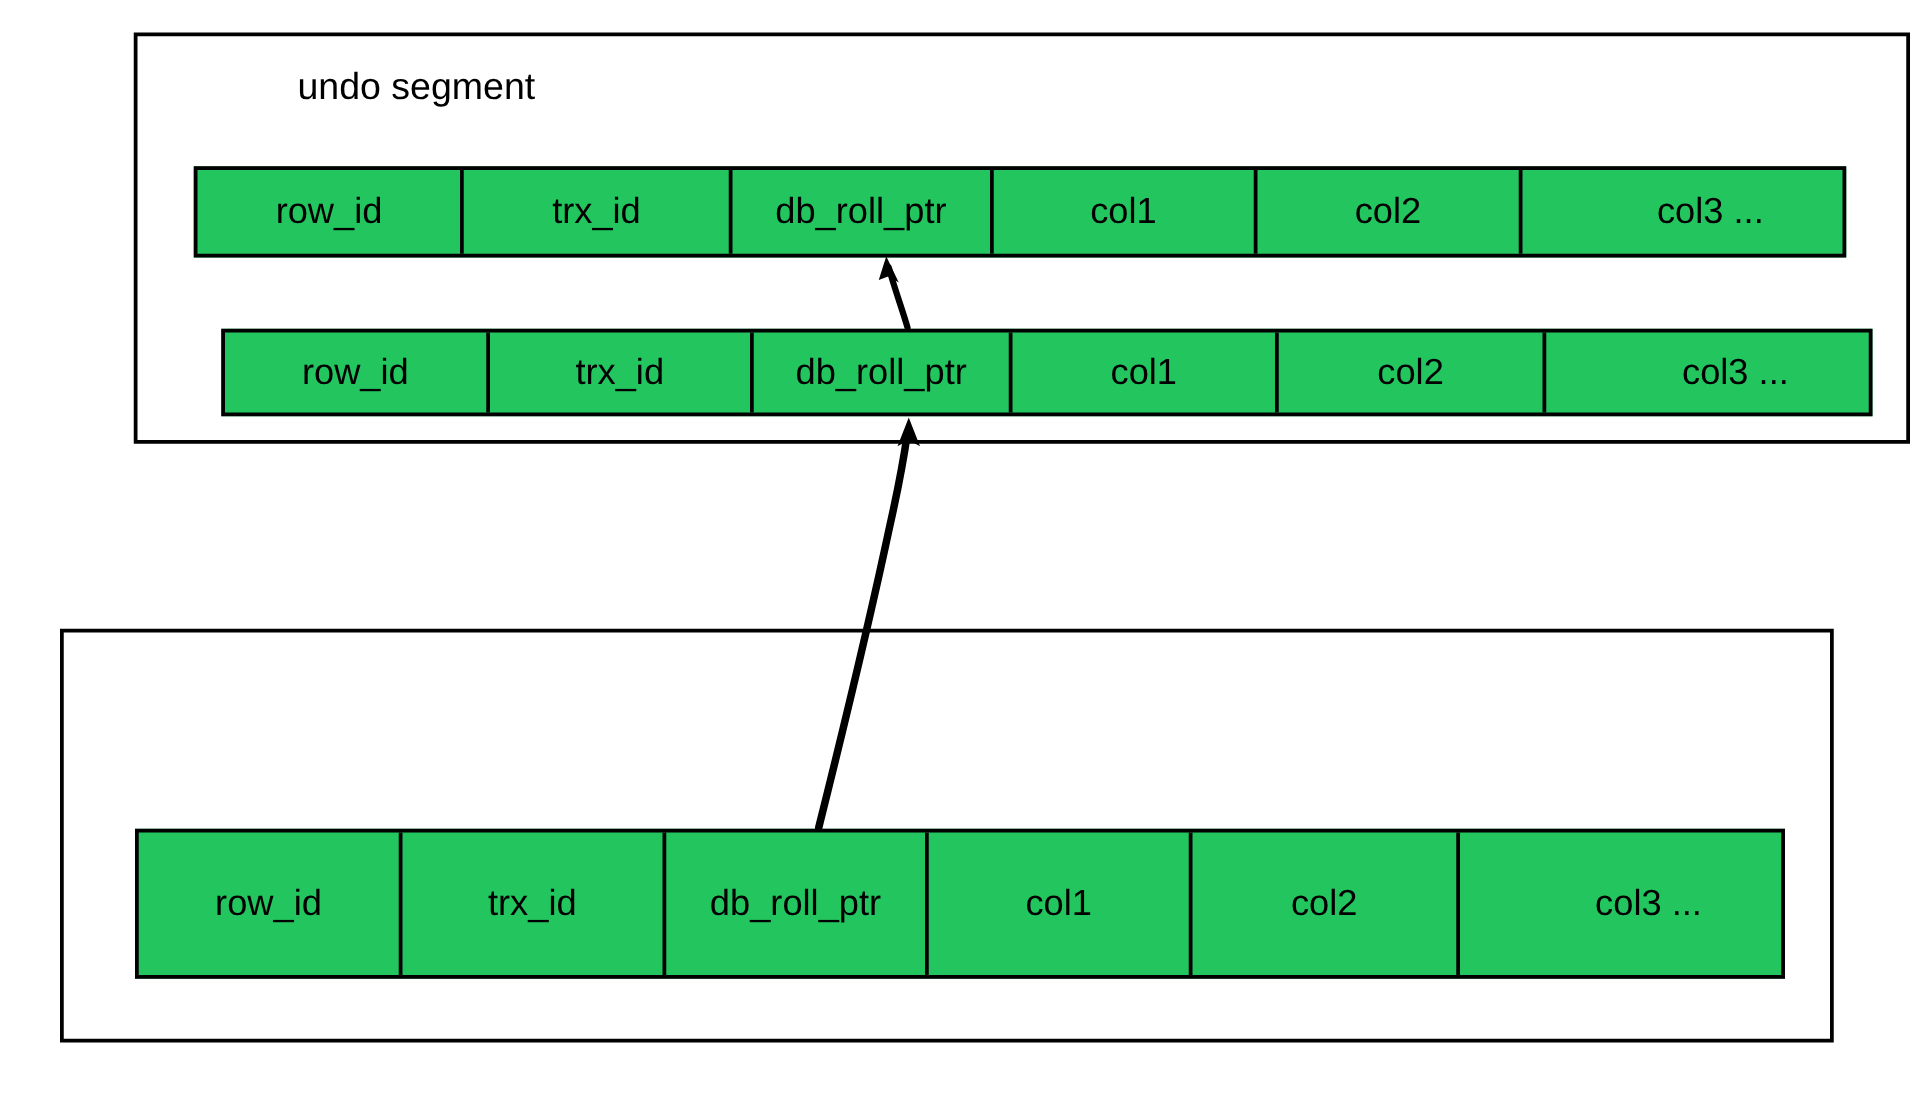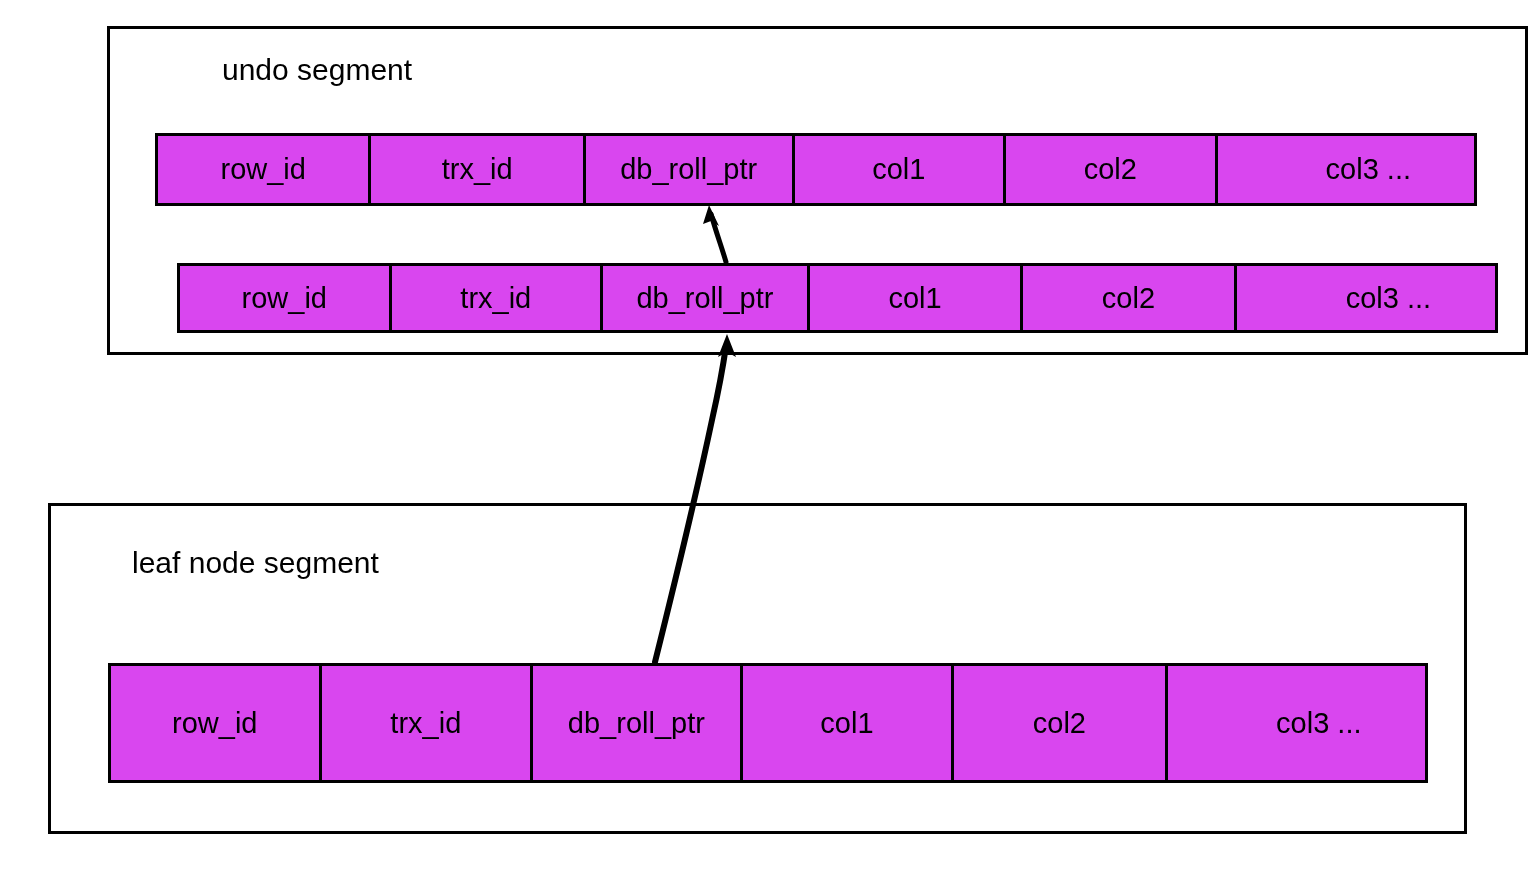--- a/index.html
+++ b/index.html
@@ -46,35 +46,35 @@
   }
 
   .segment-title {
     position: absolute;
     font-size: 30px;
     line-height: 30px;
     white-space: nowrap;
     color: #000000;
   }
   #undo-segment-title {
-    left: 222px;
+    left: 238px;
     top: 55px;
   }
   #leaf-segment-title {
     left: 132px;
     top: 548px;
   }
 
   
   .record-row {
     position: absolute;
     display: flex;
     box-sizing: border-box;
     border: 3px solid #000000;
-    background: #d946ef;
+    background: #22c55e;
   }
   .record-cell {
     box-sizing: border-box;
     border-right: 3px solid #000000;
     display: flex;
     align-items: center;
     justify-content: center;
     font-size: 29px;
     line-height: 29px;
     white-space: nowrap;
@@ -159,21 +159,20 @@
     <div class="record-cell">row_id</div>
     <div class="record-cell">trx_id</div>
     <div class="record-cell">db_roll_ptr</div>
     <div class="record-cell">col1</div>
     <div class="record-cell">col2</div>
     <div class="record-cell">col3 ...</div>
   </div>
 
   <div class="segment-box" id="leaf-segment-box"></div>
 
-  <div class="segment-title" id="leaf-segment-title">leaf node segment</div>
 
   <div class="record-row" id="leaf-record-1">
     <div class="record-cell">row_id</div>
     <div class="record-cell">trx_id</div>
     <div class="record-cell">db_roll_ptr</div>
     <div class="record-cell">col1</div>
     <div class="record-cell">col2</div>
     <div class="record-cell">col3 ...</div>
   </div>
 

